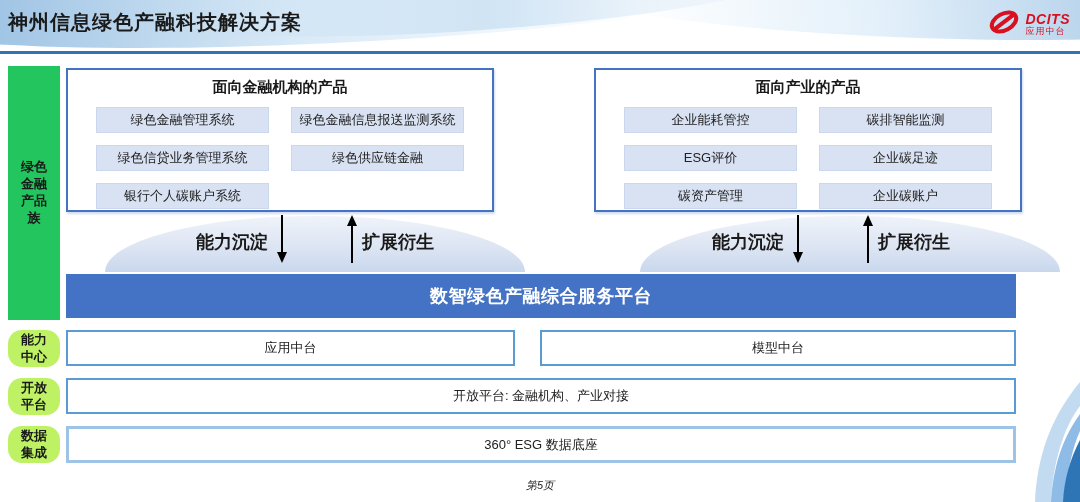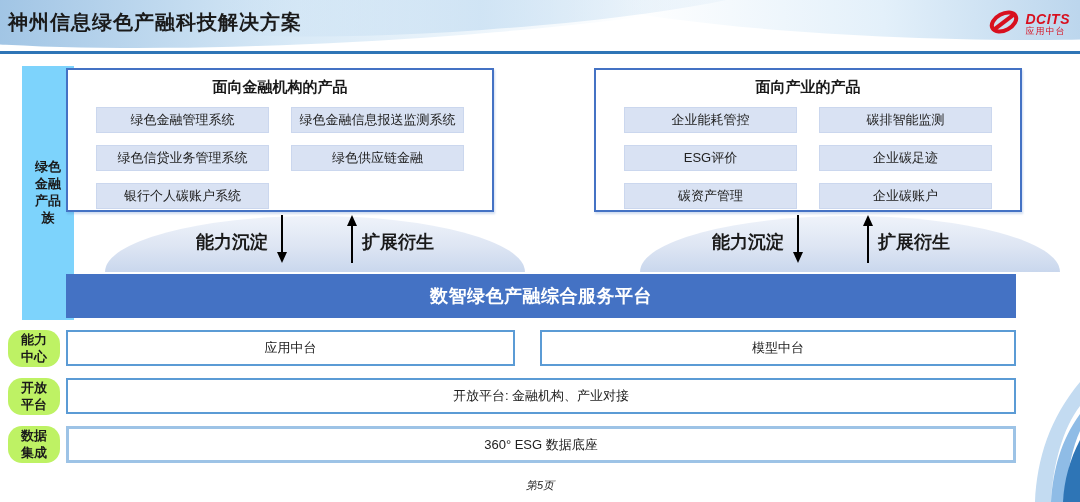--- a/index.html
+++ b/index.html
@@ -28,21 +28,21 @@
   .rule { position:absolute; left:0; right:0; top:51px; height:3px; background:#2E75B6; z-index:2; }
   .logo { position:absolute; right:10px; top:8px; display:flex; align-items:center; gap:4px; z-index:2; }
   .logo-text { display:flex; flex-direction:column; line-height:1.05; }
   .logo-en { color:#D8101F; font-weight:bold; font-style:italic; font-size:14px; letter-spacing:.5px; }
   .logo-cn { color:#D8101F; font-size:9px; letter-spacing:1px; }
 
   
   .side-label { position:absolute; left:8px; width:52px; display:flex; align-items:center;
     justify-content:center; text-align:center; font-weight:bold; font-size:13px;
     line-height:1.3; white-space:pre-line; z-index:2; }
-  .side-blue  { background:#7dd3fc;margin-left:14px; }
+  .side-blue  { background:#22c55e; }
   .side-peach { background:#bef264;border-radius:14px; }
   #side1 { top:66px;  height:254px; }
   #side2 { top:330px; height:37px; }
   #side3 { top:378px; height:37px; }
   #side4 { top:426px; height:37px; }
 
   
   .product-box { position:absolute; top:68px; width:428px; height:144px; background:#fff;
     border:2px solid #4472C4; z-index:2; box-shadow:1px 2px 2px rgba(68,114,196,.25); }
   #box-finance { left:66px; }

